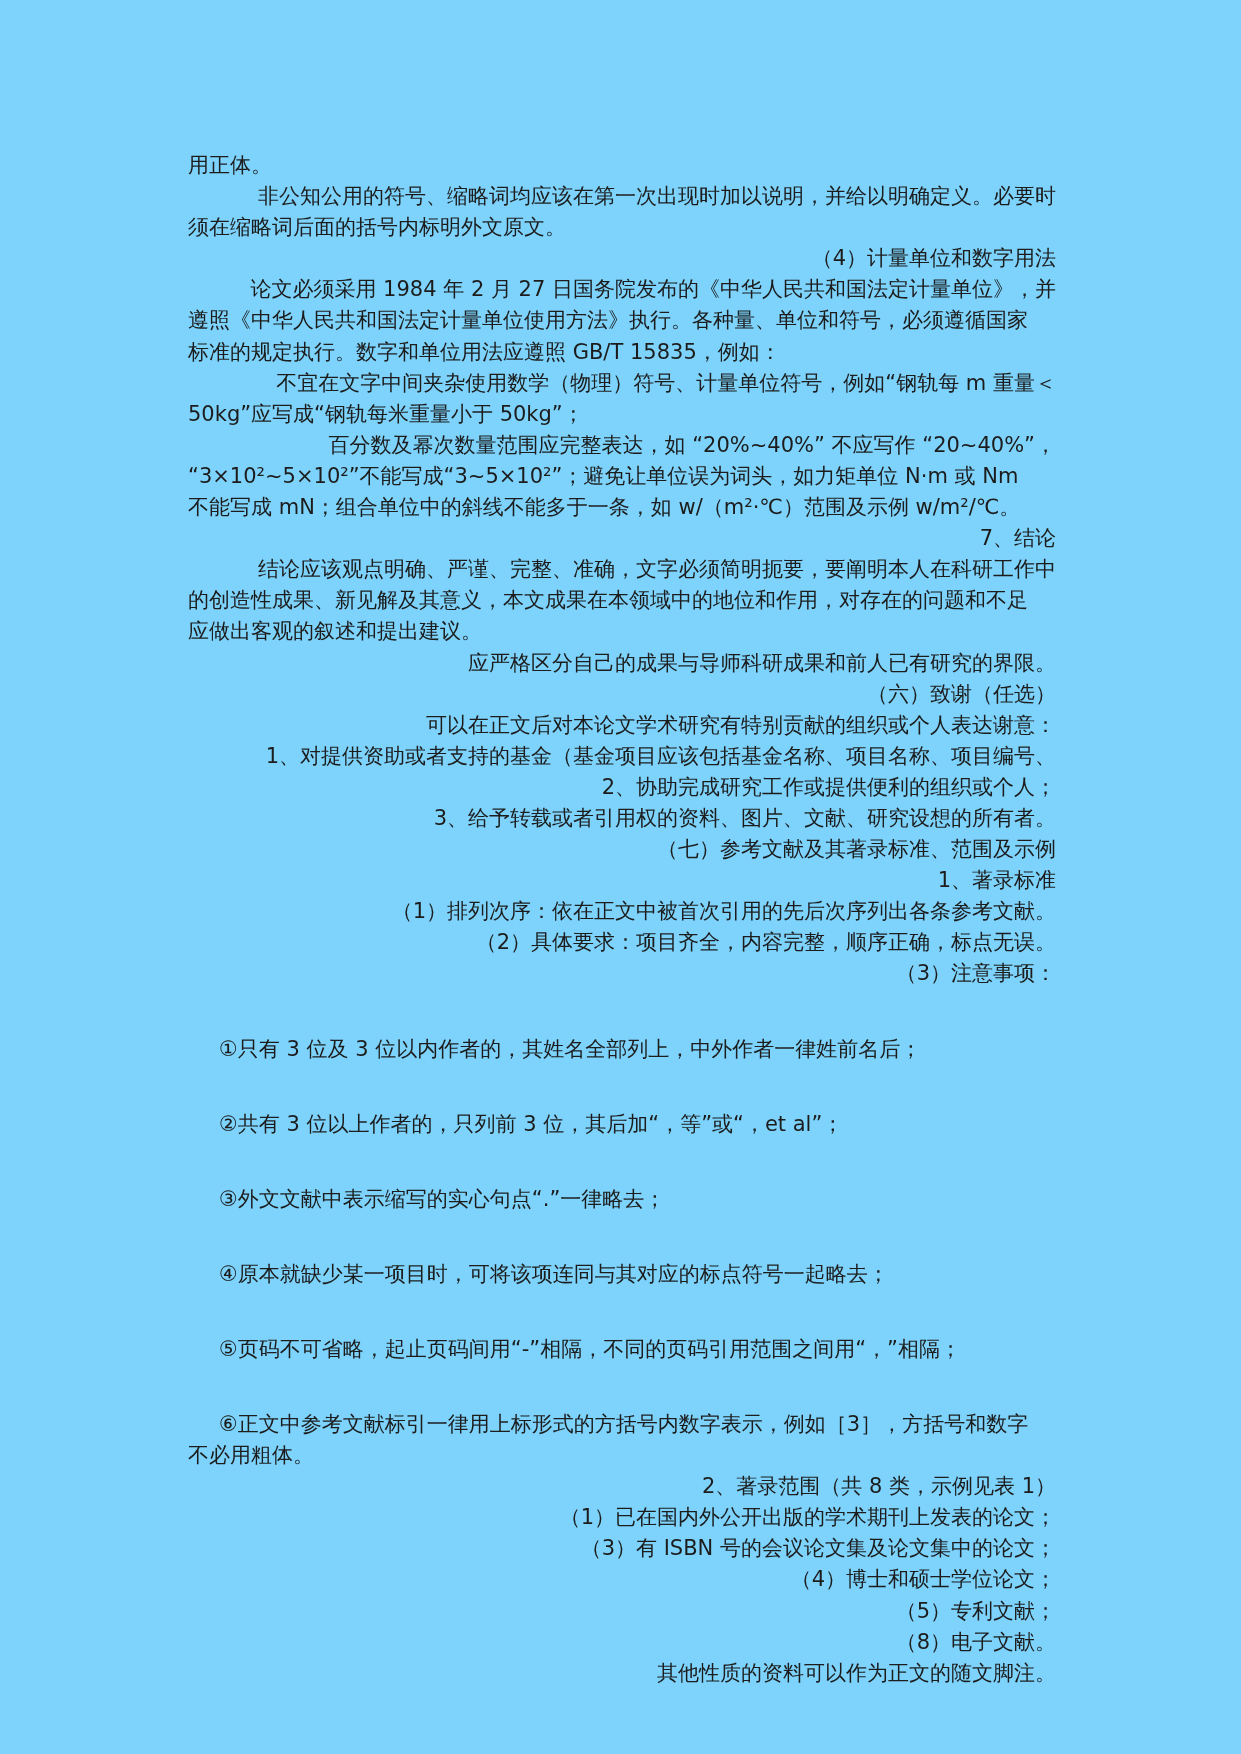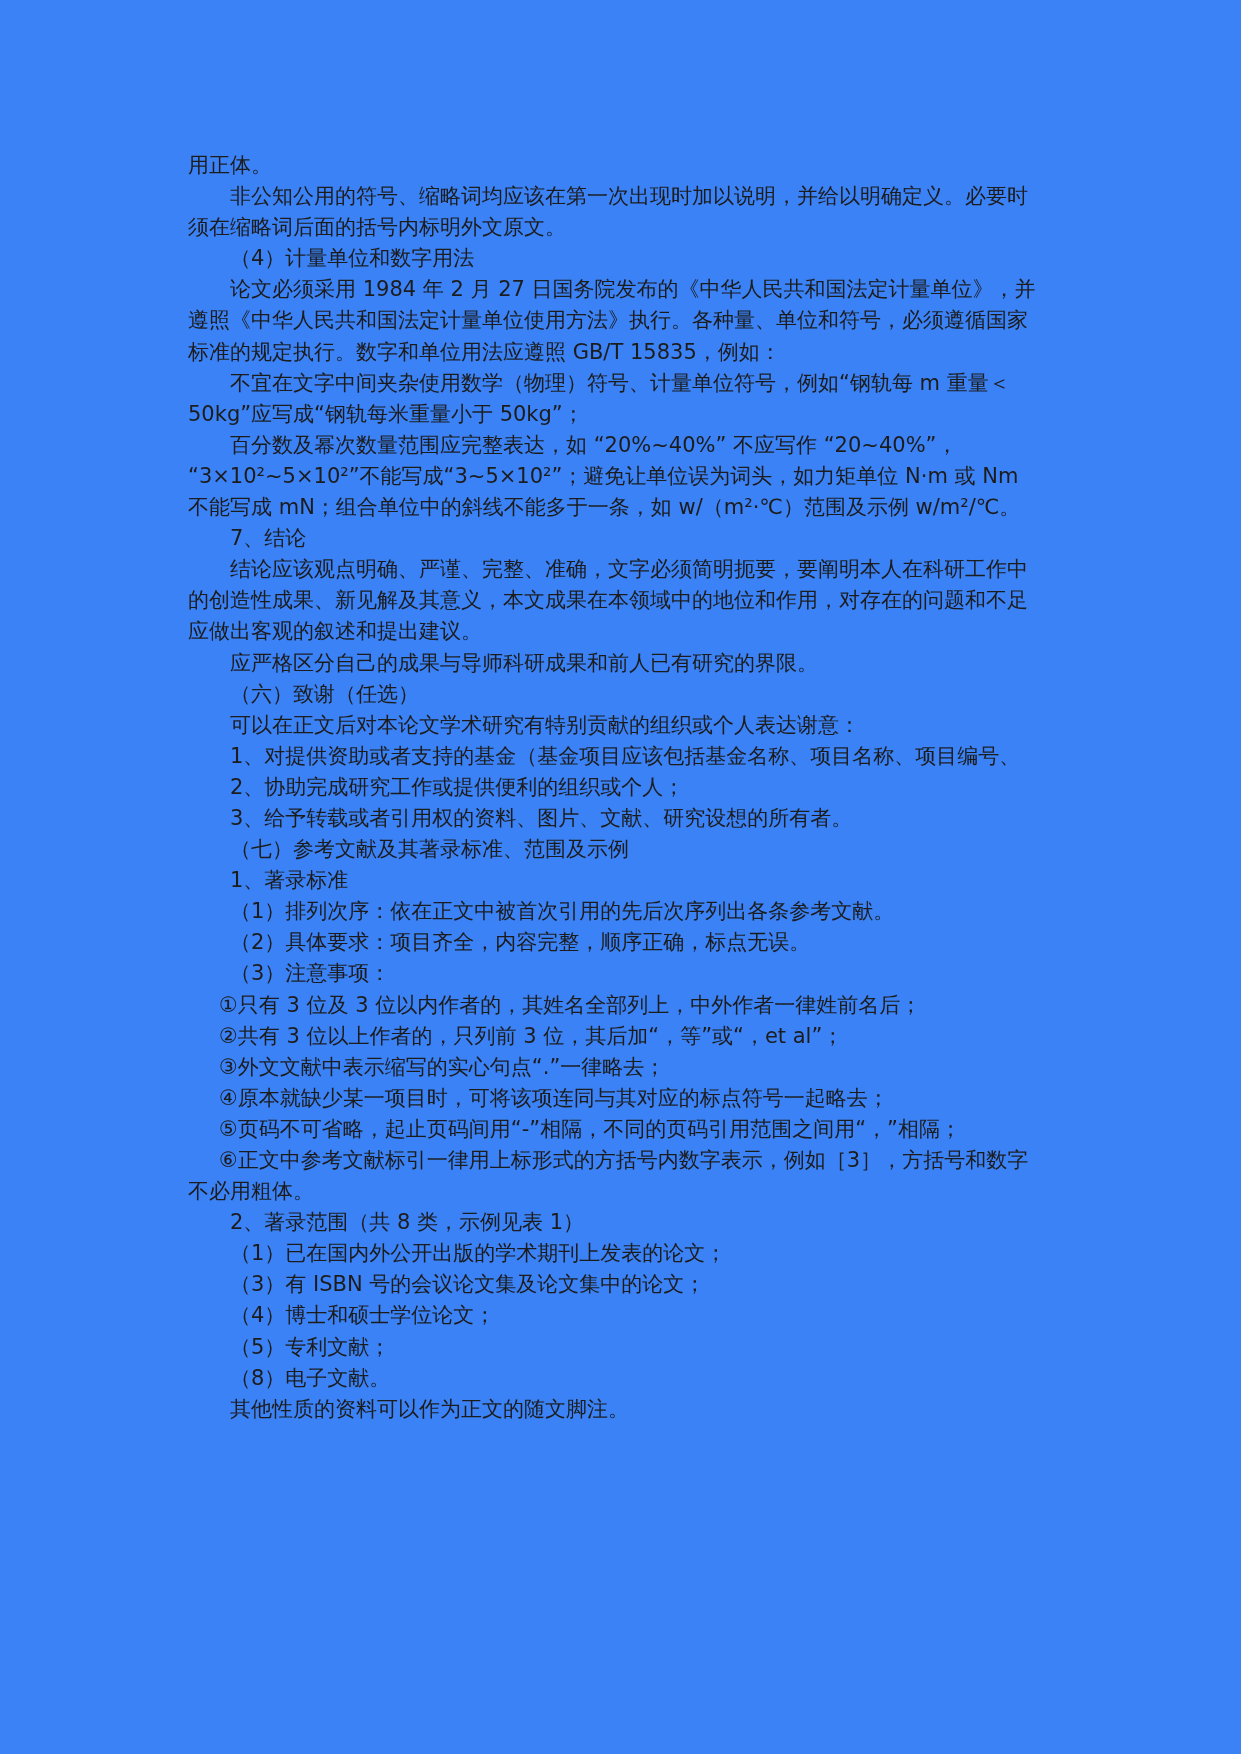--- a/index.html
+++ b/index.html
@@ -23,27 +23,27 @@
     color: #1c1c1c;
     font-size: 21px;
     line-height: 31.1px;
   }
   .line {
     height: 31.1px;
     white-space: nowrap;
     overflow: visible;
   }
   .ind-0 { text-indent: 0; }
-  .ind-1 { text-indent: 42px; }   
-  .ind-2 { text-indent: 31px; }   
+  .ind-1 { text-indent: 42px; text-align: right; }   
+  .ind-2 { text-indent: 31px; margin-top: 44px; }   
 </style>
 </head>
 <body>
 
-<div class="page" style="background: #3b82f6;">
+<div class="page" style="background: #7dd3fc;">
   <div class="text-block" id="doc-body" style="color: rgb(28, 28, 28);">
       <div class="line ind-0">用正体。</div>
       <div class="line ind-1">非公知公用的符号、缩略词均应该在第一次出现时加以说明，并给以明确定义。必要时</div>
       <div class="line ind-0">须在缩略词后面的括号内标明外文原文。</div>
       <div class="line ind-1">（4）计量单位和数字用法</div>
       <div class="line ind-1">论文必须采用 1984 年 2 月 27 日国务院发布的《中华人民共和国法定计量单位》，并</div>
       <div class="line ind-0">遵照《中华人民共和国法定计量单位使用方法》执行。各种量、单位和符号，必须遵循国家</div>
       <div class="line ind-0">标准的规定执行。数字和单位用法应遵照 GB/T 15835，例如：</div>
       <div class="line ind-1">不宜在文字中间夹杂使用数学（物理）符号、计量单位符号，例如“钢轨每 m 重量＜</div>
       <div class="line ind-0">50kg”应写成“钢轨每米重量小于 50kg”；</div>

